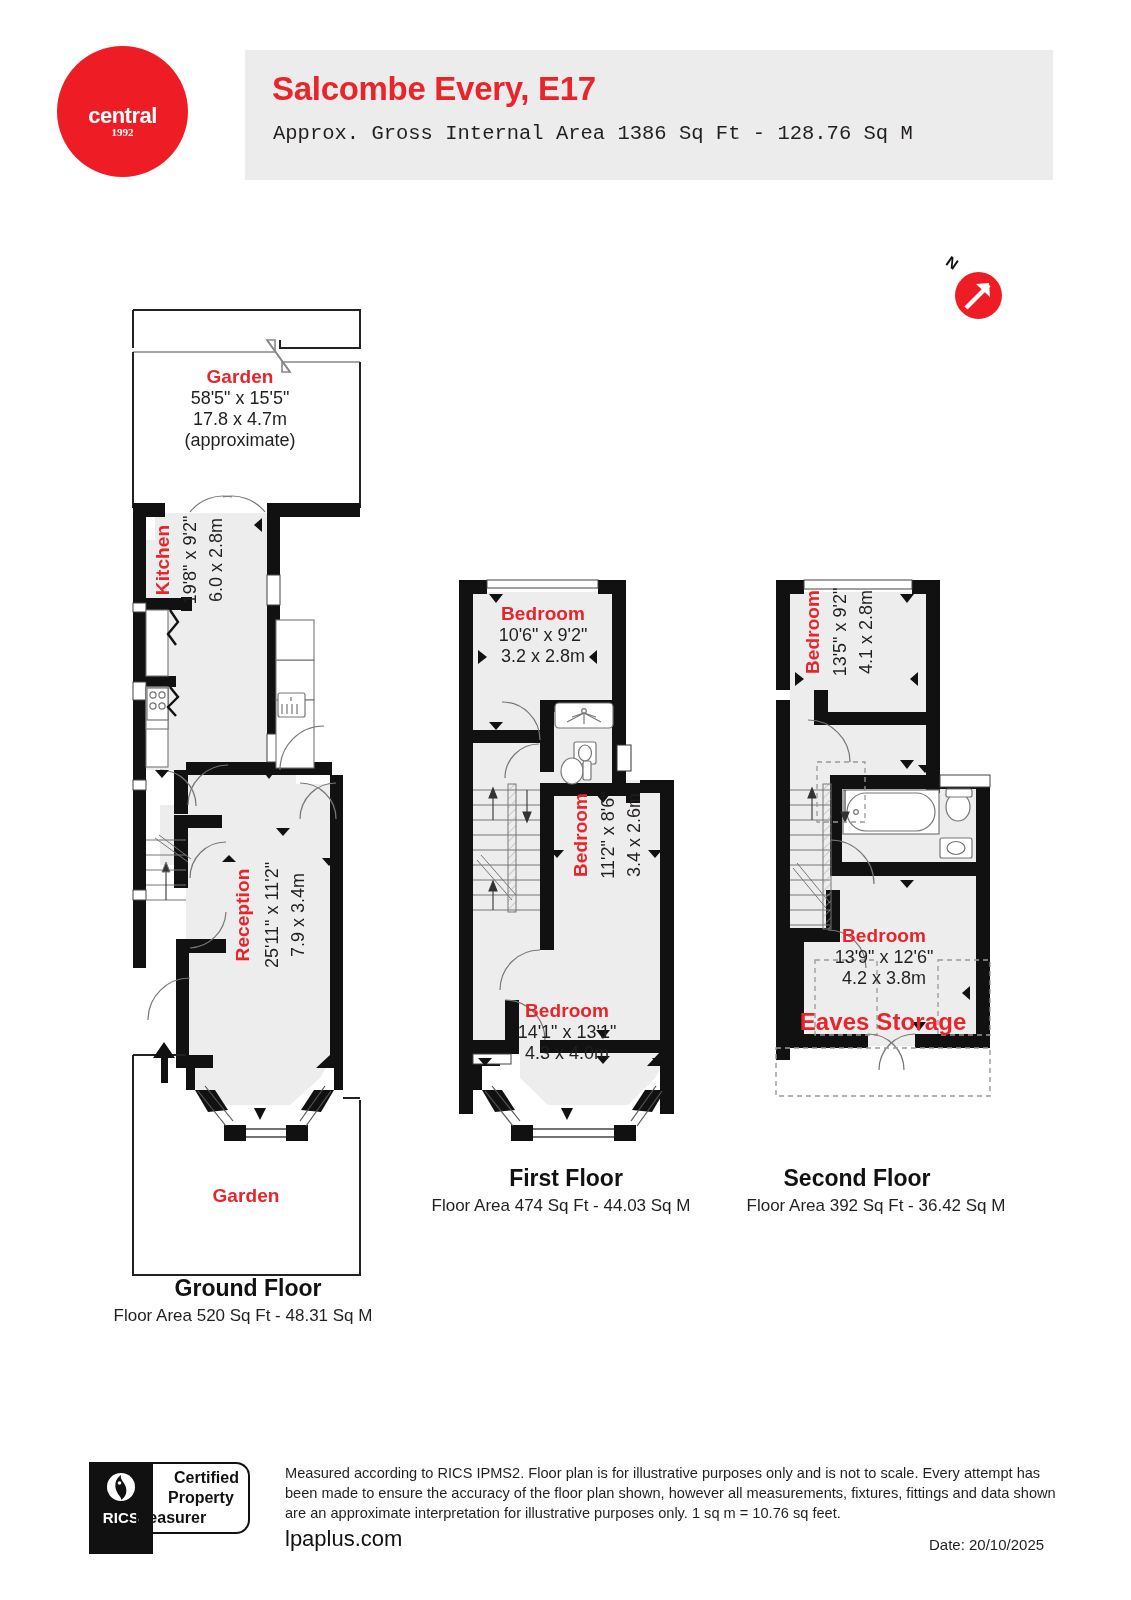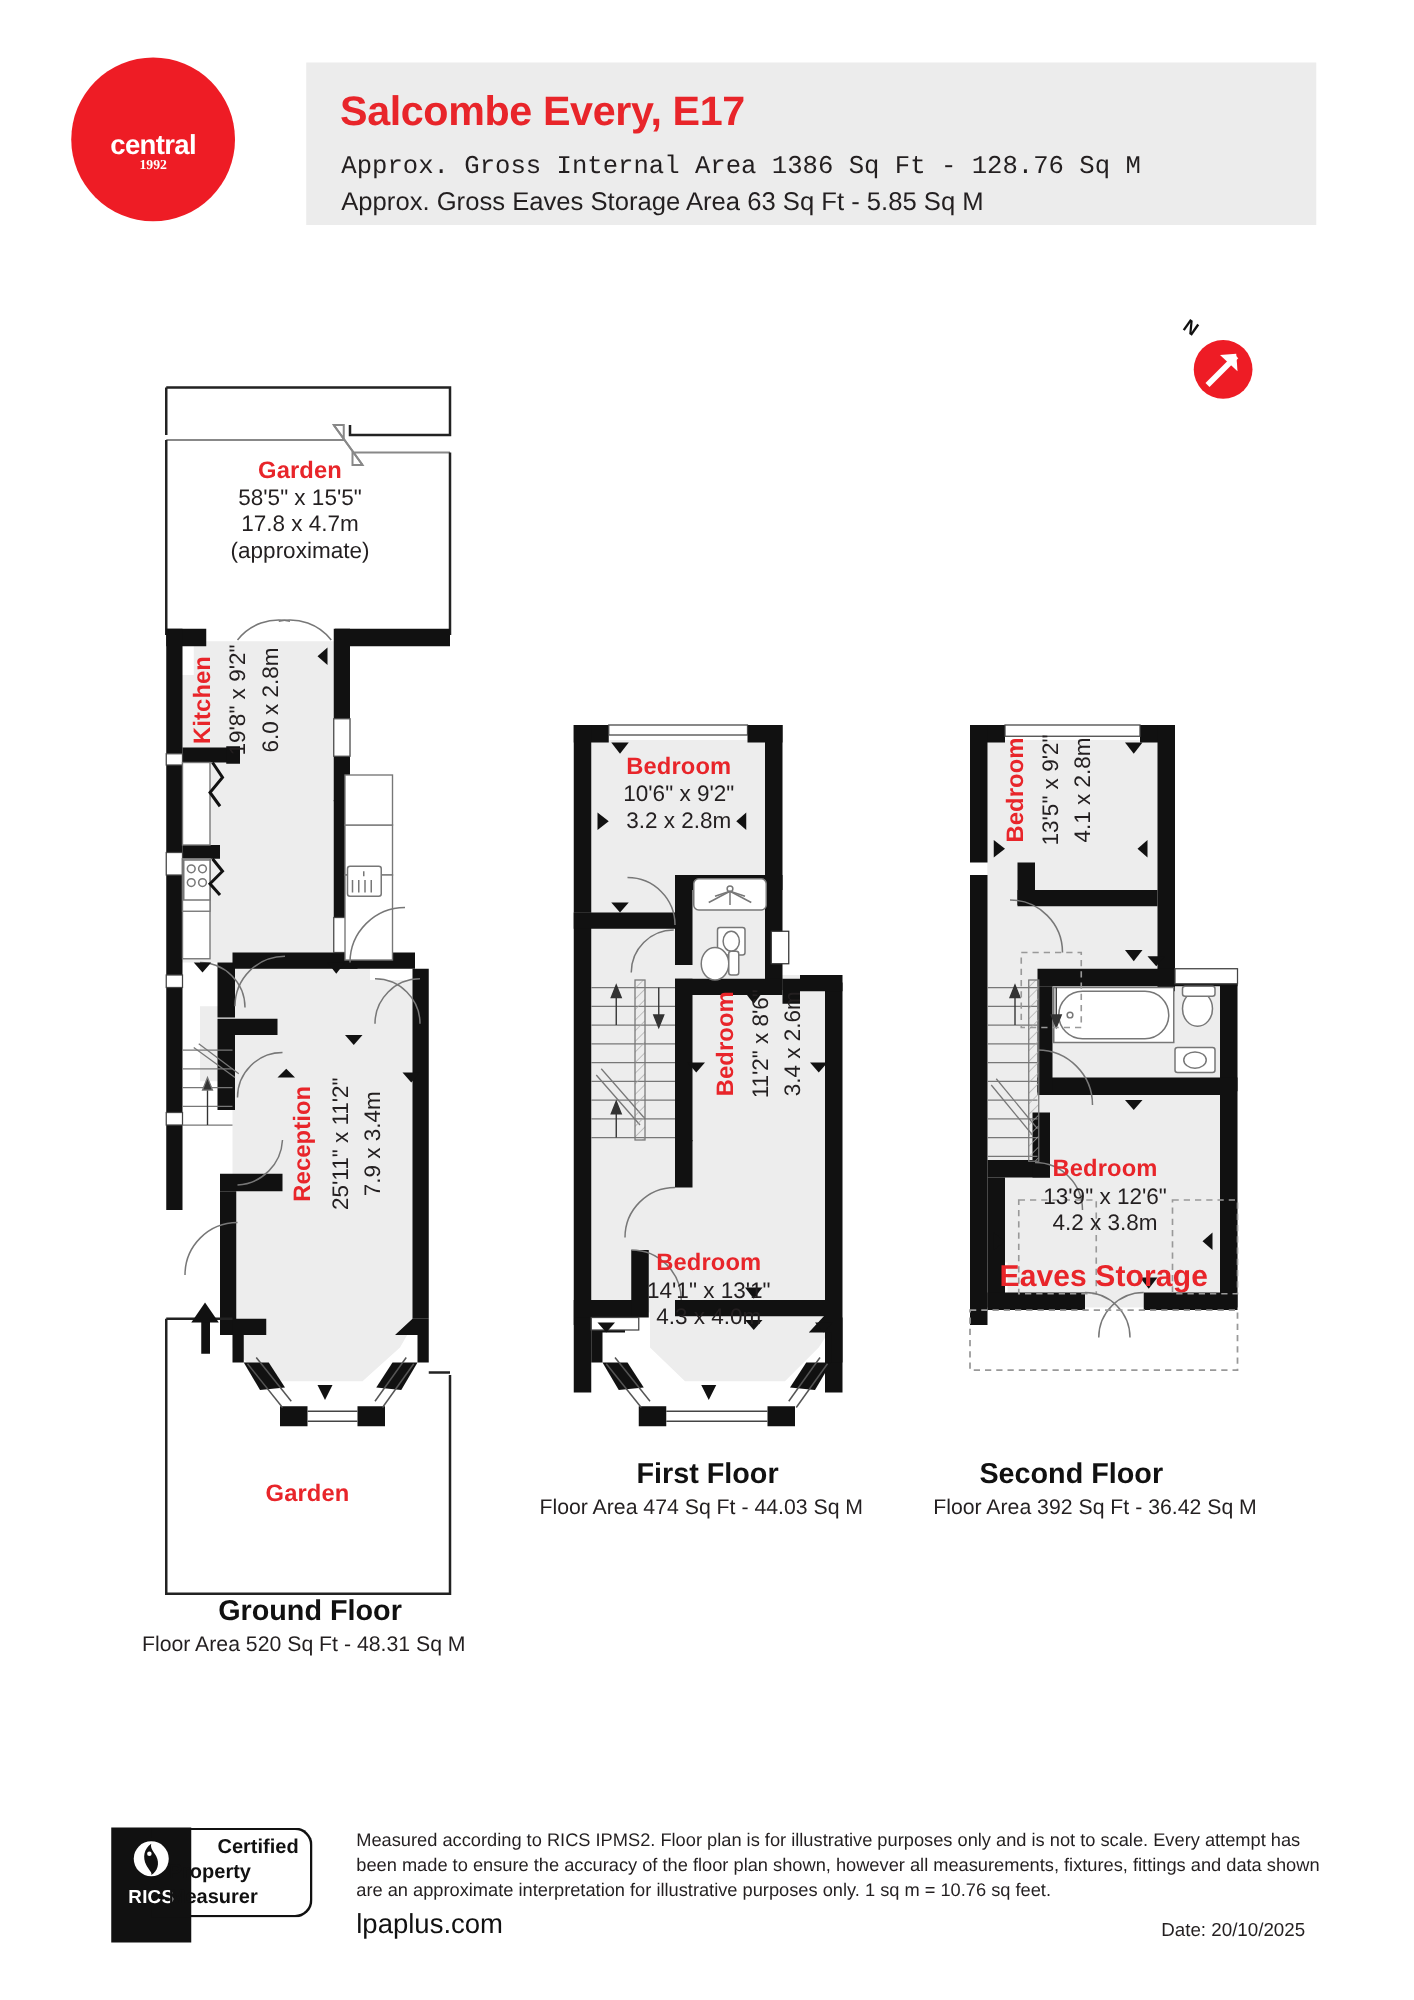--- a/index.html
+++ b/index.html
@@ -59,41 +59,40 @@
   .fl-title{position:absolute;font-weight:bold;font-size:23px;color:#111;text-align:center;transform:translateX(-50%);white-space:nowrap;}
   .fl-area{position:absolute;font-size:17px;color:#231f20;text-align:center;transform:translateX(-50%);white-space:nowrap;}
 
   
   .rics-box{position:absolute;left:57px;top:1462px;width:193px;height:72px;}
   .rics-left{position:absolute;left:0;top:0;width:64px;height:92px;background:#111;margin-left:32px;}
   .rics-word{position:absolute;left:0;top:47px;width:64px;text-align:center;color:#fff;font-weight:bold;font-size:15px;letter-spacing:0.2px;}
   .rics-mark{position:absolute;left:17px;top:10px;width:30px;height:32px;}
   .rics-right{position:absolute;left:64px;top:0;width:129px;height:72px;border:2.5px solid #111;border-left:none;border-radius:0 14px 14px 0;box-sizing:border-box;}
   .rics-l1,.rics-l2,.rics-l3{position:absolute;left:14px;font-weight:bold;font-size:16px;color:#111;}
-  .rics-l1{top:5px;margin-left:39px;}.rics-l2{top:25px;}.rics-l3{top:45px;}
+  .rics-l1{top:5px;margin-left:39px;}.rics-l2{top:25px;margin-left:33px;}.rics-l3{top:45px;}
 
   .disc{position:absolute;left:285px;top:1463px;width:775px;font-size:14.6px;color:#231f20;line-height:1.38;}
   .site{position:absolute;left:285px;top:1526px;font-size:22px;color:#111;}
   .date{position:absolute;left:929px;top:1536px;font-size:15px;color:#231f20;}
 </style>
 </head>
 <body>
 
 <div class="page">
 
   <div class="hdr-band"></div>
 
   <div class="logo">
     <div class="logo-word">central</div>
     <div class="logo-year">1992</div>
   </div>
 
   <div class="hdr-title">Salcombe Every, E17</div>
   <div class="hdr-sub1">Approx. Gross Internal Area 1386 Sq Ft - 128.76 Sq M</div>
-  <div class="hdr-sub2">Approx. Gross Eaves Storage Area 63 Sq Ft - 5.85 Sq M</div>
 
   <div class="north">
     <div class="north-disc"></div>
     <svg width="47" height="47" style="position:absolute;left:0;top:0;">
       <line x1="11" y1="36" x2="34" y2="13" stroke="#fff" stroke-width="4.5"></line>
       <polygon points="34,11 35,25 21,12" fill="#fff"></polygon>
     </svg>
     <div class="north-n">N</div>
   </div>
 

